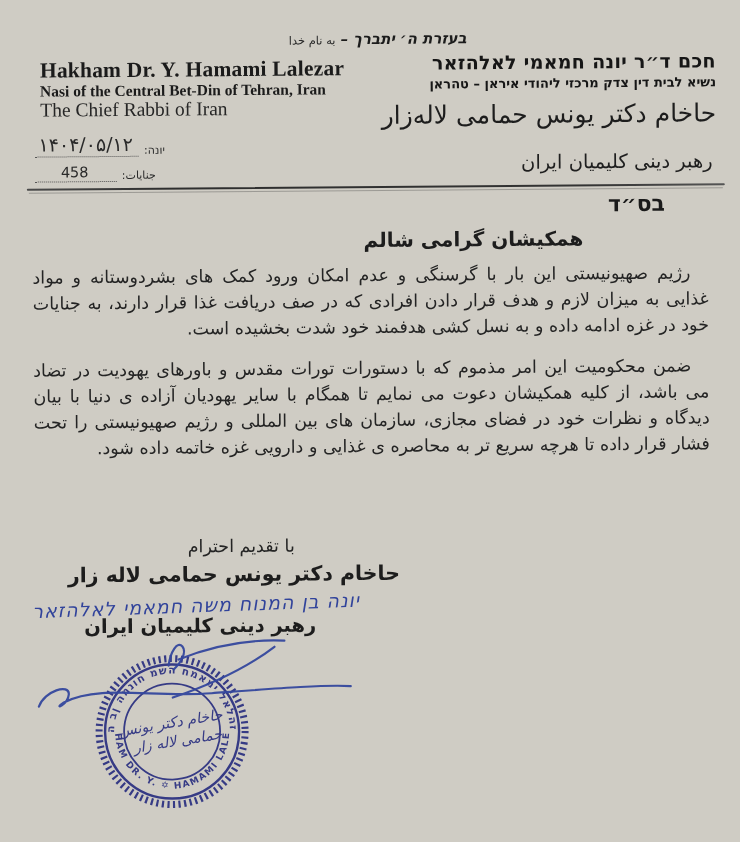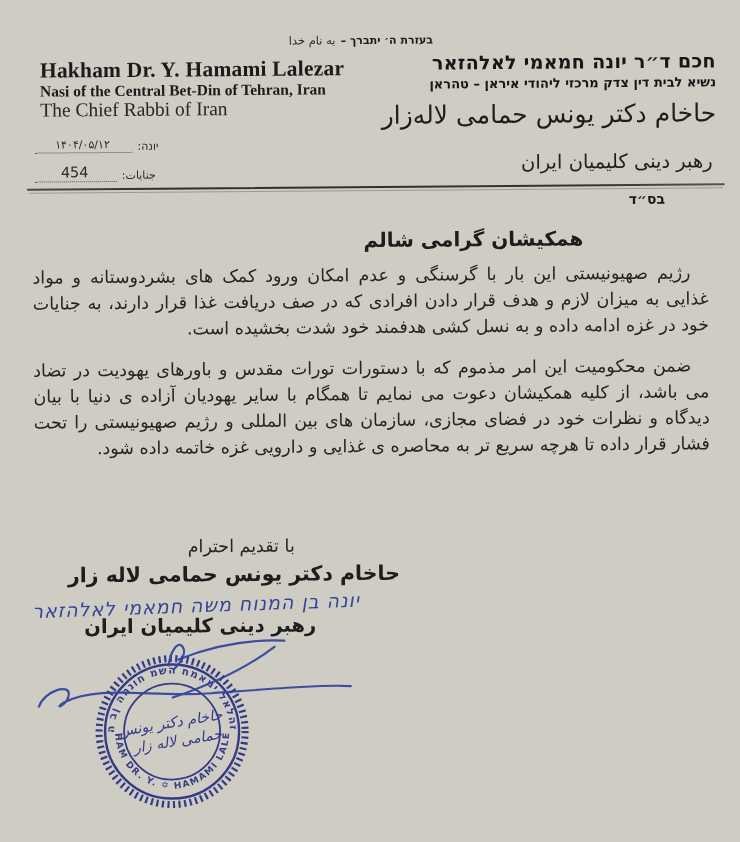--- a/index.html
+++ b/index.html
@@ -15,46 +15,46 @@
       linear-gradient(180deg, rgba(255,255,255,0.25) 0%, rgba(255,255,255,0) 12%, rgba(0,0,0,0) 88%, rgba(0,0,0,0.05) 100%),
       radial-gradient(circle at -4% 104%, rgba(70,68,60,0.30) 0%, rgba(70,68,60,0) 28%),
       radial-gradient(circle at 104% 102%, rgba(70,68,60,0.12) 0%, rgba(70,68,60,0) 22%),
       linear-gradient(168deg, #eae7e0 0%, #e4e1d9 35%, #ded add 0, #ded9d0 68%, #d6d2c8 100%);
   }
   .content{position:absolute;inset:0;transform:rotate(-0.45deg);transform-origin:50% 40%;color:#222;}
   .abs{position:absolute;}
 
   
   .bismillah{left:243px;top:29px;white-space:nowrap;direction:ltr;}
-  .bismillah .heb{font-weight:bold;font-size:11px;color:#1c1c1c;}
+  .bismillah .heb{font-weight:bold;font-size:15px;color:#1c1c1c;font-style:italic;}
   .bismillah .per{font-size:11.5px;color:#2a2a2a;margin-left:48px;}
 
   .eng{left:42px;top:56px;font-family:"Liberation Serif","DejaVu Serif",serif;color:#1b1b1b;line-height:1.12;}
   .eng .l1{font-size:21.5px;font-weight:bold;letter-spacing:.2px;}
   .eng .l2{font-size:15.5px;font-weight:bold;}
   .eng .l3{font-size:19.5px;font-weight:normal;color:#262626;}
 
   .hebhead{right:22px;top:52px;text-align:right;color:#161616;}
   .hebhead .h1{font-size:19px;font-weight:bold;letter-spacing:.3px;}
   .hebhead .h2{font-size:13px;font-weight:bold;margin-top:3px;}
   .hebhead .pname{font-size:25px;margin-top:9px;color:#1d1d1d;}
 
   .meta{left:36px;direction:rtl;white-space:nowrap;color:#2a2a2a;}
   .meta .lbl{font-size:11px;vertical-align:bottom;}
-  .meta .val{display:inline-block;border-bottom:1.6px dotted #555;padding:0 6px 1px 4px;font-size:11px;min-width:88px;text-align:center;}
+  .meta .val{display:inline-block;border-bottom:1.6px dotted #555;padding:0 6px 1px 4px;font-size:19px;min-width:88px;text-align:center;}
   .meta.date{top:131px;}
   .meta.num{top:160px;}
   .meta.num .val{min-width:72px;font-size:14.5px;}
 
   .ptitle{right:26px;top:152px;font-size:19.5px;color:#1f1f1f;}
 
   .divider{left:28px;right:14px;top:186px;height:2.2px;background:linear-gradient(90deg,#4a4a4a,#2e2e2e 20%,#333 80%,#555);border-radius:2px;}
   .divider2{left:30px;right:16px;top:190px;height:1px;background:rgba(60,60,60,.35);}
 
-  .besed{right:74px;top:193px;font-size:14px;font-weight:bold;color:#1a1a1a;}
+  .besed{right:74px;top:193px;font-size:22px;font-weight:bold;color:#1a1a1a;}
 
   
   .salutation{right:156px;top:228px;font-size:20px;font-weight:bold;color:#1d1d1d;}
   .body-text{left:33px;right:31px;top:262px;direction:rtl;text-align:justify;
     font-size:17.5px;line-height:26px;color:#242424;}
   .body-text p{margin:0 0 15px 0;text-indent:18px;}
 
   
   .closing{left:186px;top:535px;font-size:17.5px;color:#242424;direction:rtl;}
   .signame{left:66px;top:561px;font-size:20.5px;font-weight:bold;color:#1d1d1d;direction:rtl;white-space:nowrap;}
@@ -87,21 +87,21 @@
     <div class="h2">נשיא לבית דין צדק מרכזי ליהודי איראן – טהראן</div>
     <div class="pname">حاخام دکتر یونس حمامی لاله‌زار</div>
   </div>
 
   <div class="abs meta date">
     <span class="lbl">יונה:</span>
     <span class="val">۱۴۰۴/۰۵/۱۲</span>
   </div>
   <div class="abs meta num">
     <span class="lbl">جنایات:</span>
-    <span class="val">454</span>
+    <span class="val">458</span>
   </div>
 
   <div class="abs ptitle">رهبر دینی کلیمیان ایران</div>
 
   <div class="abs divider"></div>
   <div class="abs divider2"></div>
 
   <div class="abs besed">בס״ד</div>
 
   <div class="abs salutation">همکیشان گرامی شالم</div>

